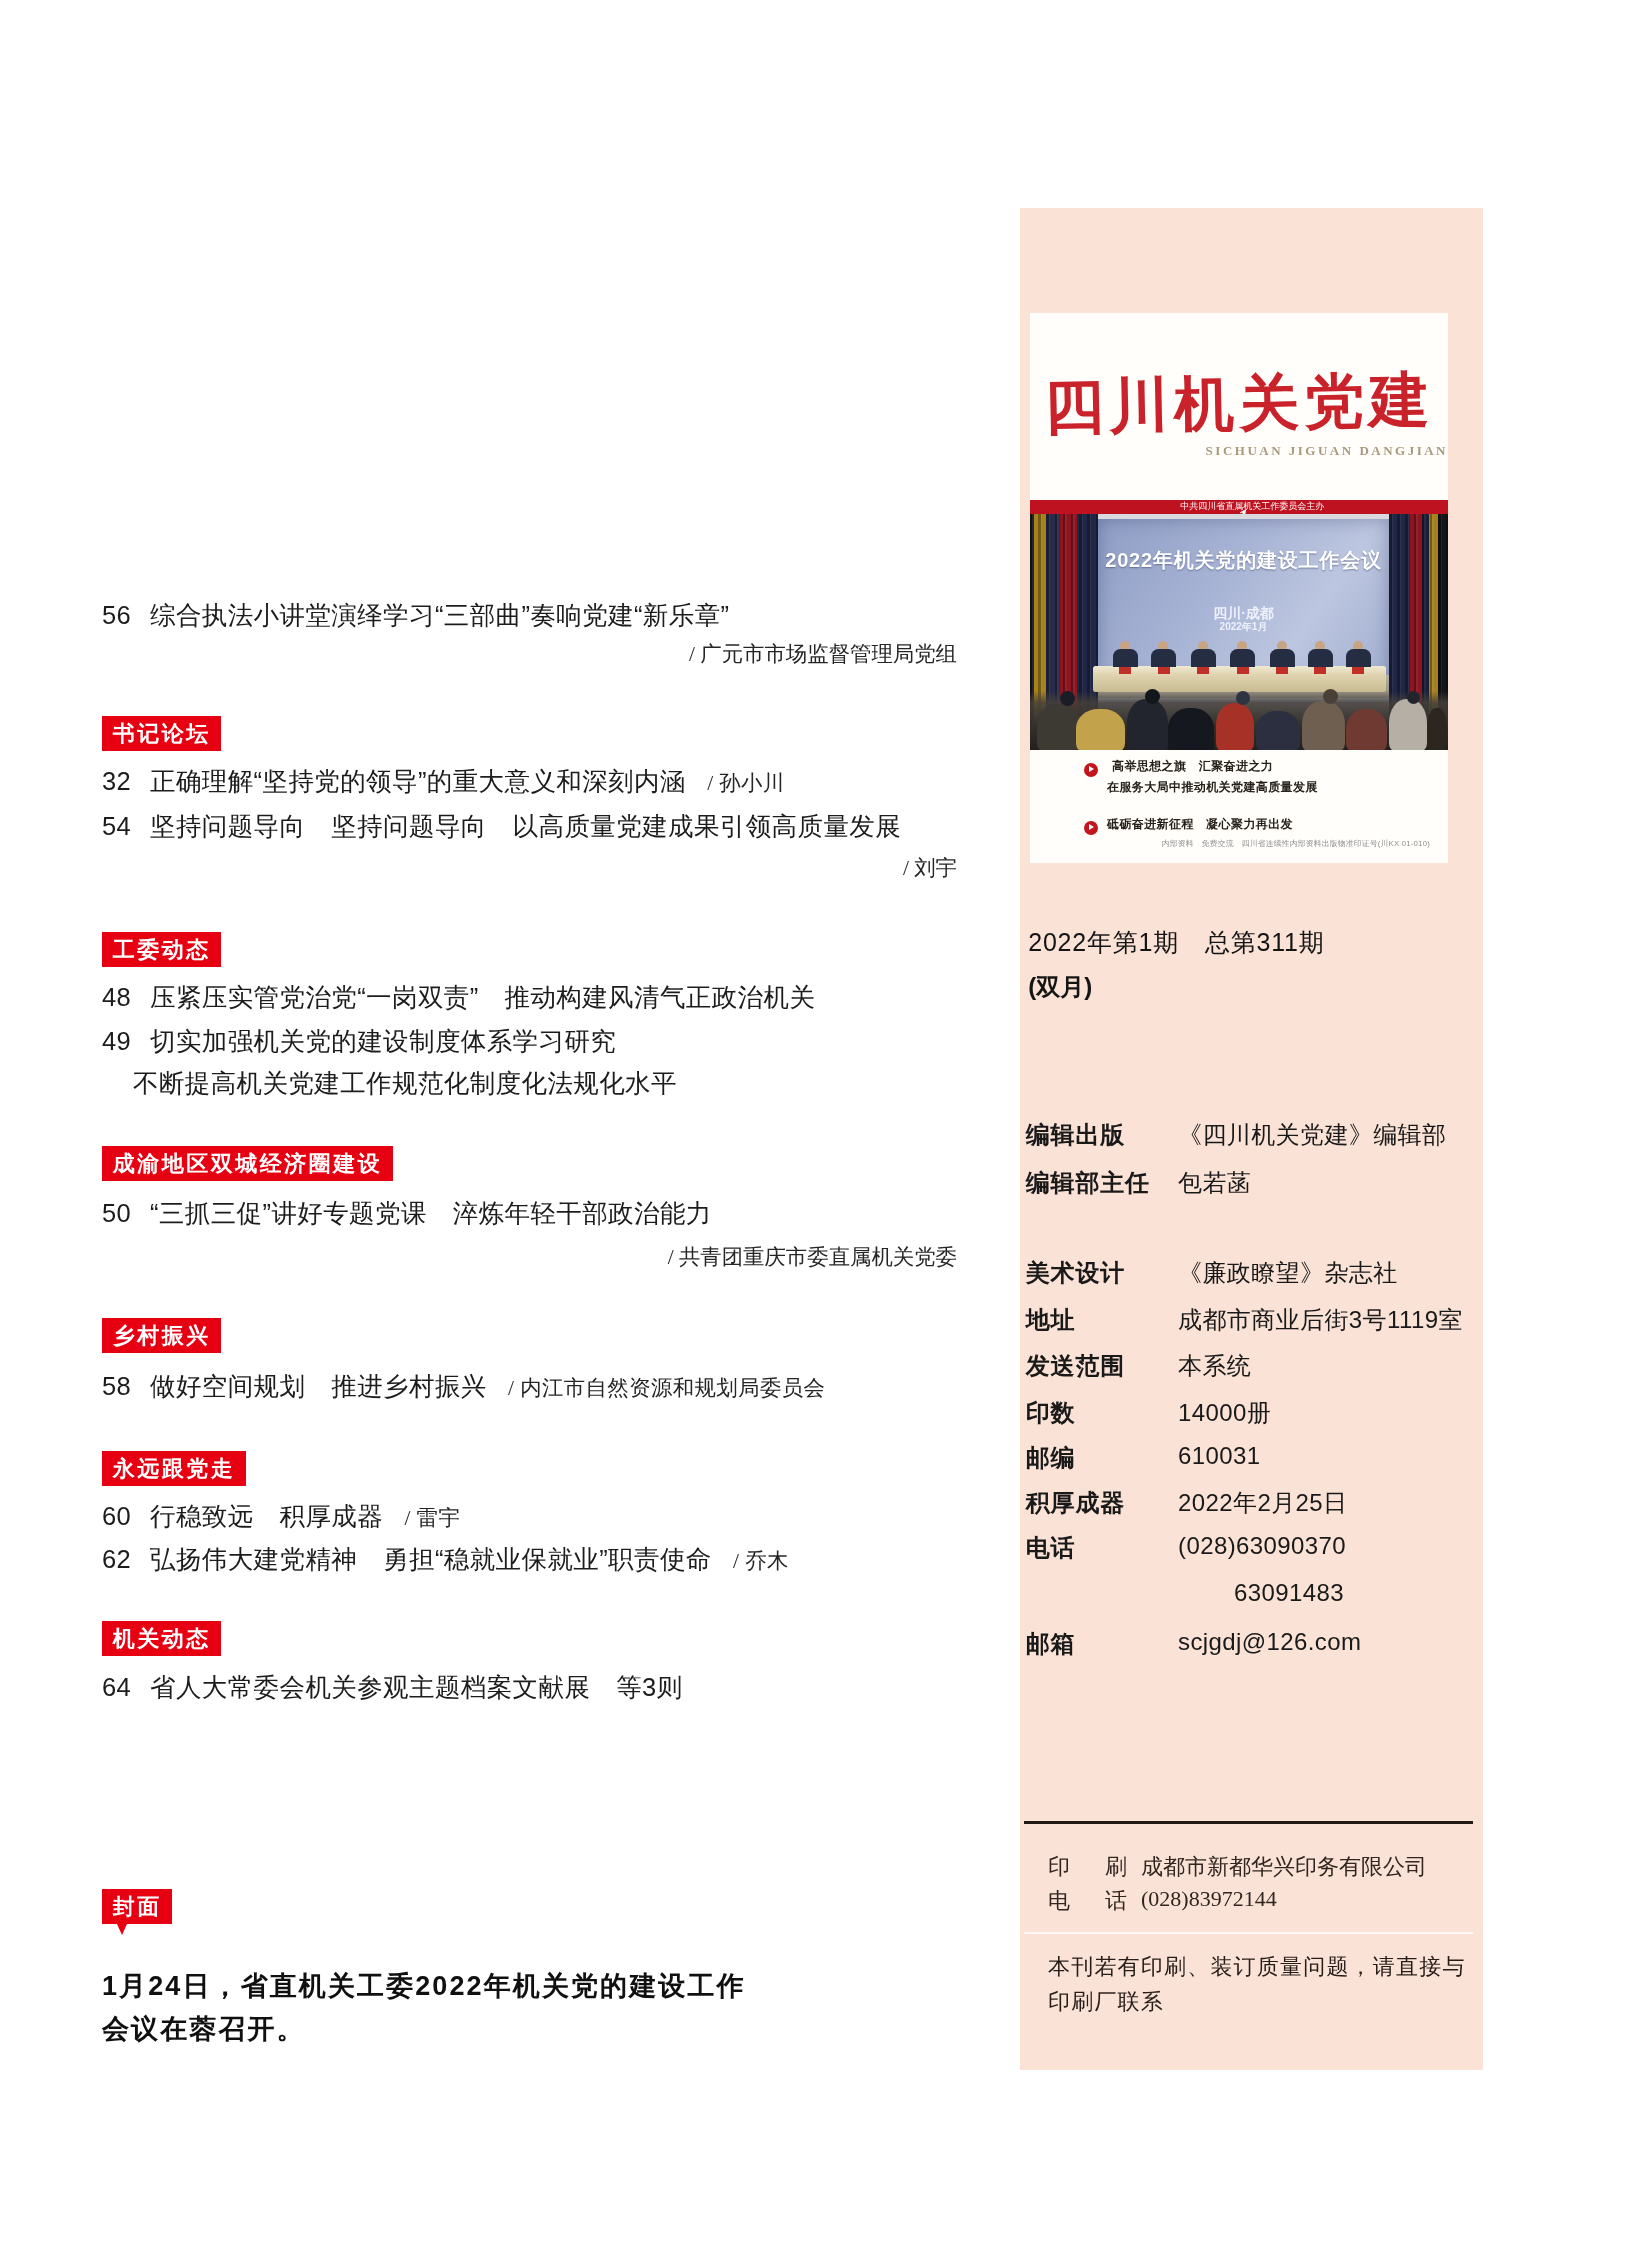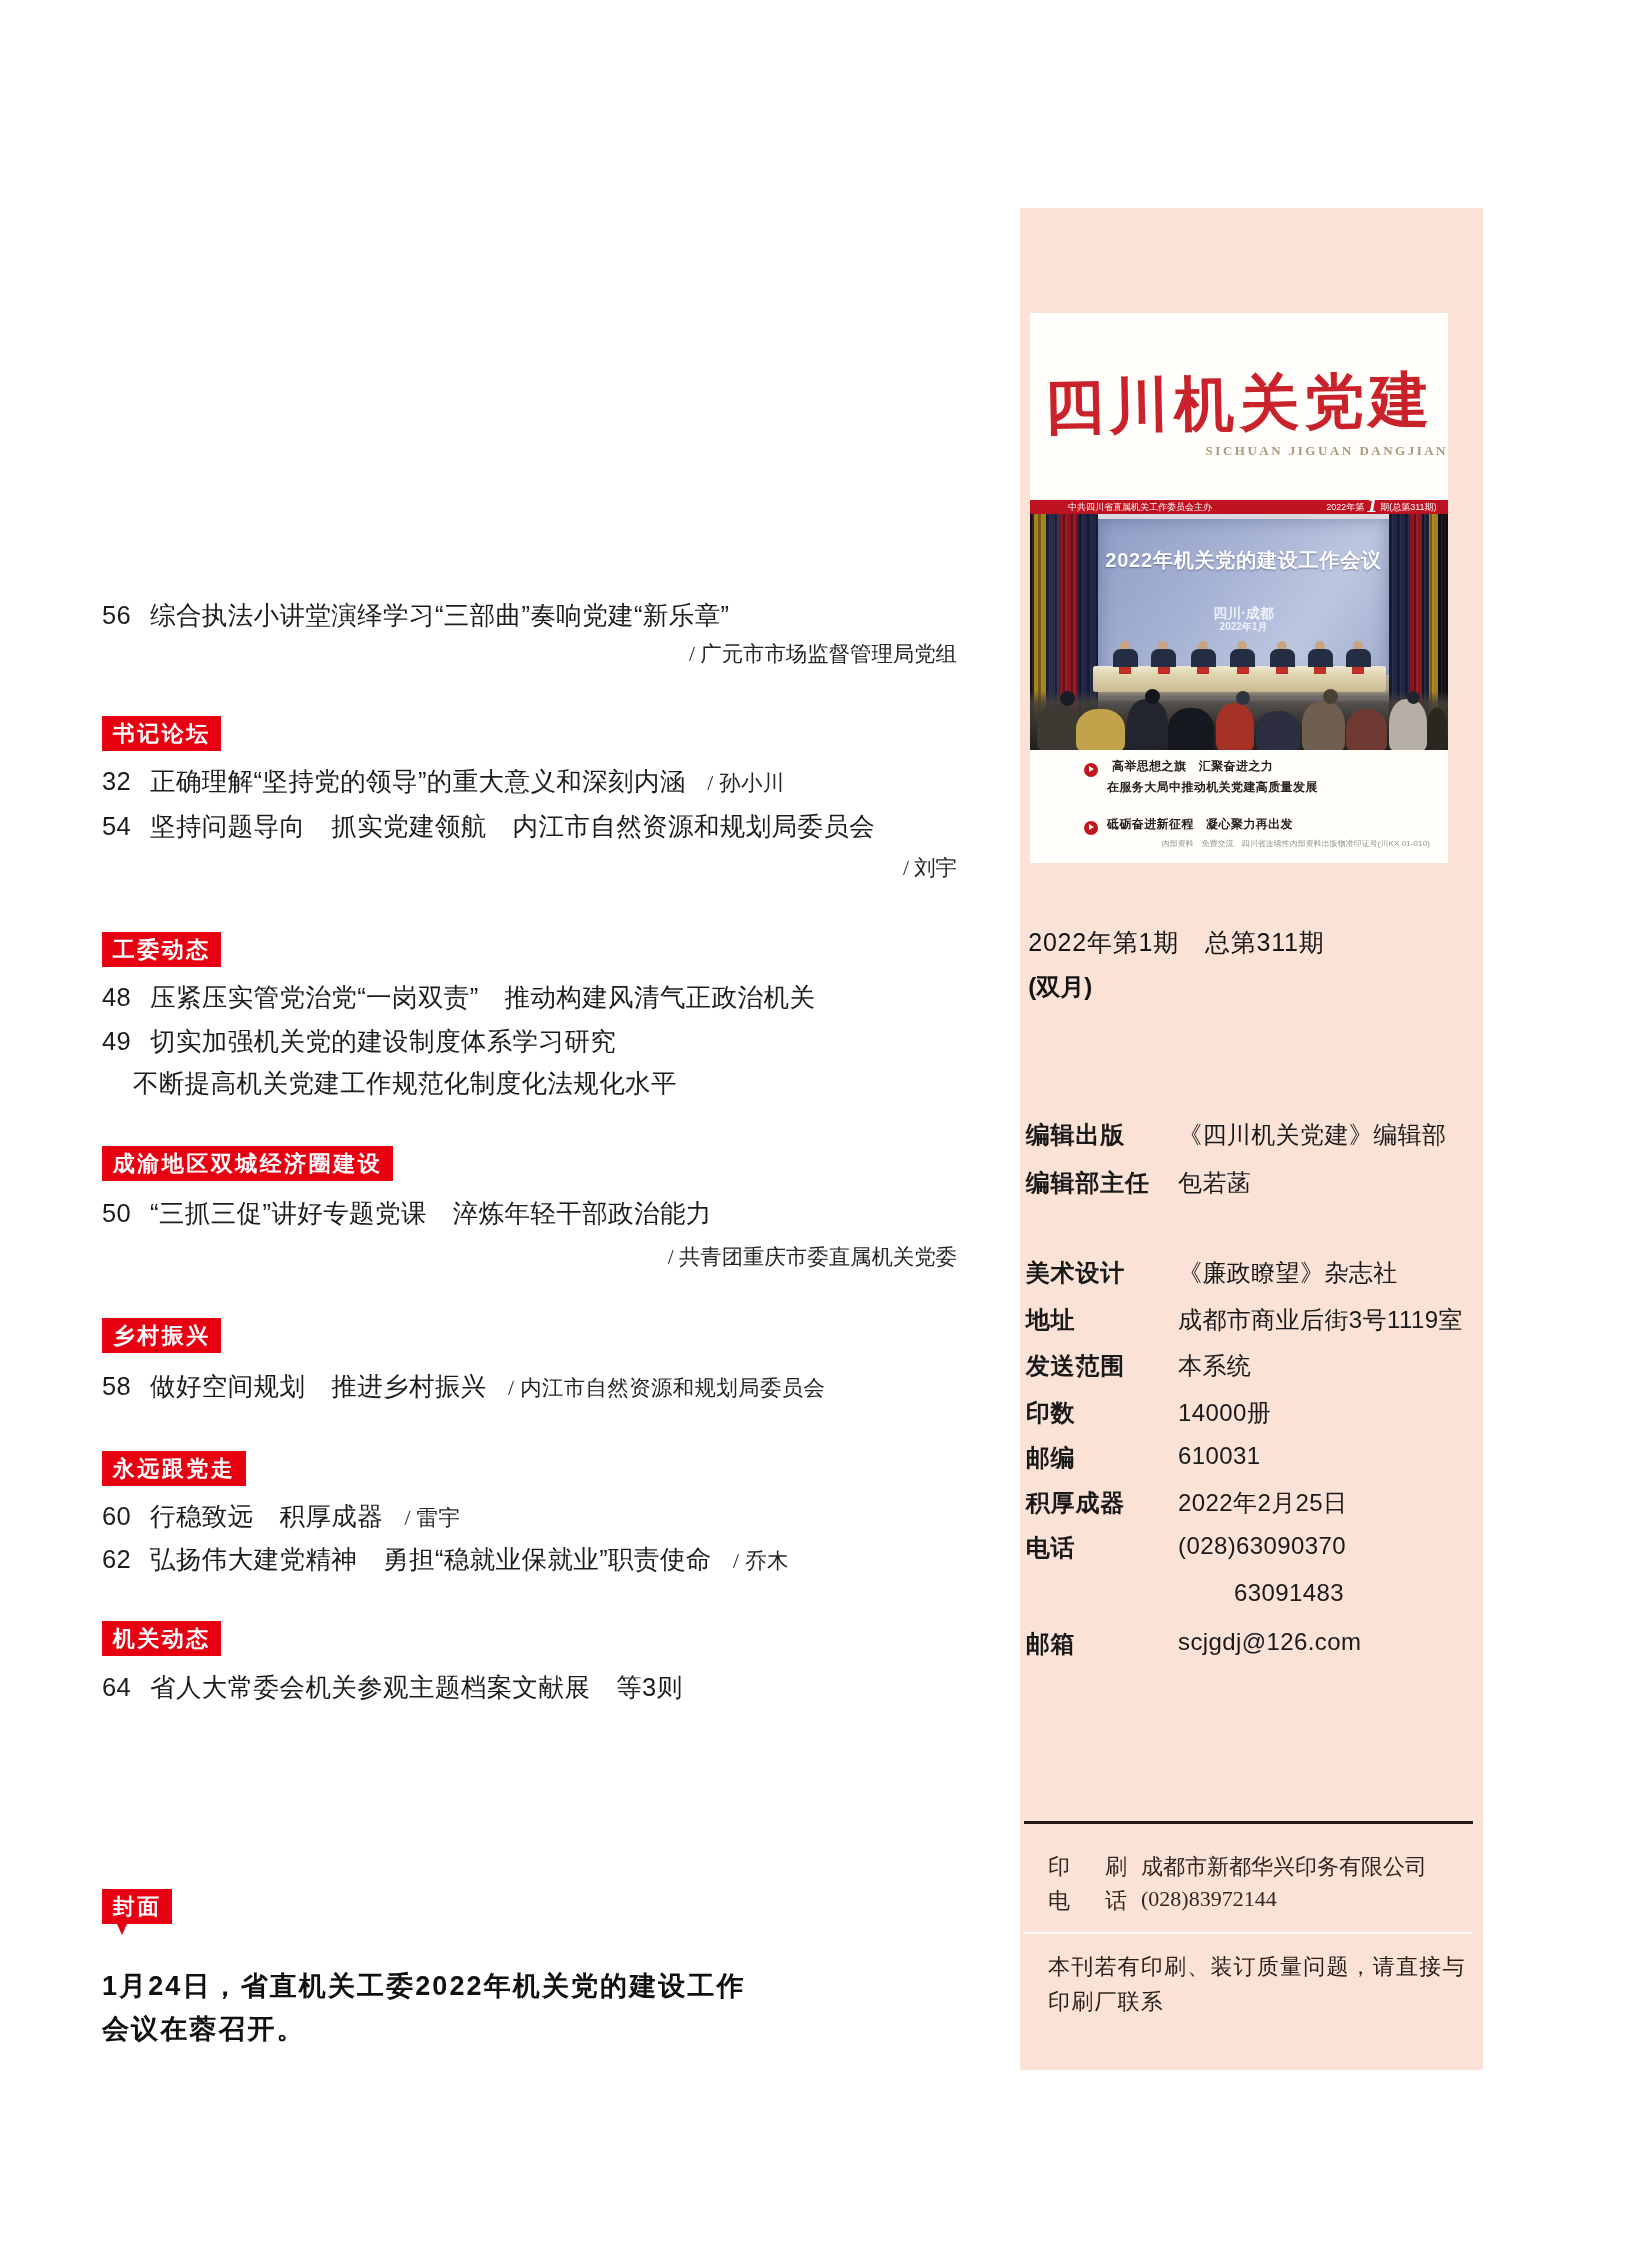--- a/index.html
+++ b/index.html
@@ -26,21 +26,21 @@
   .panel{position:absolute;left:1020px;top:208px;width:463px;height:1862px;background:#fae2d7;}
   .cover{position:absolute;left:10px;top:105px;width:418px;height:550px;background:#fffefb;}
   .mast-title{position:absolute;top:51px;left:0;right:0;text-align:center;font-size:60px;
               font-weight:bold;color:#c9222a;letter-spacing:5px;transform:rotate(-1.2deg);
               font-family:"Liberation Serif","DejaVu Serif",serif;white-space:nowrap;}
   .mast-sub{position:absolute;top:130px;left:0;right:0;text-align:right;font-size:13px;
             letter-spacing:2.5px;color:#ab997e;font-weight:bold;
             font-family:"Liberation Serif","DejaVu Serif",serif;white-space:nowrap;}
   .cover-bar{position:absolute;top:187px;left:0;width:100%;height:14px;background:#bf1220;
              display:flex;align-items:center;justify-content:space-between;box-sizing:border-box;
-             padding:0 11.5px 0 38px;color:#fff;font-size:9px;white-space:nowrap;}
+             padding:0 11.5px 0 38px;color:#fff;font-size:9px;white-space:nowrap;flex-direction:column;}
   .bar-right{display:flex;align-items:center;}
   .big-one{display:inline-block;font-family:"Liberation Serif","DejaVu Serif",serif;
            font-style:italic;font-weight:bold;font-size:22px;line-height:0;position:relative;
            top:-2.5px;margin:0 2.5px;}
   .photo{position:absolute;top:201px;left:0;width:418px;height:236px;overflow:hidden;
          background:linear-gradient(180deg,#d8dadf 0%,#c6c9d1 40%,#a8acb8 75%,#8f929e 100%);}
   .curtain{position:absolute;top:0;height:100%;}
   .curtain-l{left:0;width:68px;
      background:repeating-linear-gradient(90deg,rgba(0,0,0,.30) 0 2.5px,rgba(255,255,255,.06) 2.5px 4.1px,rgba(0,0,0,0) 4.1px 8.2px),
                 linear-gradient(90deg,#17191f 0 4.1px,#a5821e 4.1px 15.6px,#272c4a 15.6px 30.5px,#8e1520 30.5px 47px,#202645 47px 68px);}
@@ -100,21 +100,21 @@
     <div class="toc-row" style="top:598px">
       <span class="num">56</span><span>综合执法小讲堂演绎学习“三部曲”奏响党建“新乐章”</span>
     </div>
     <div class="author-line auth" style="top:639px">/ 广元市市场监督管理局党组</div>
 
     <div class="badge" style="top:716px">书记论坛</div>
     <div class="toc-row" style="top:764px">
       <span class="num">32</span><span>正确理解“坚持党的领导”的重大意义和深刻内涵</span><span class="auth inl">/ 孙小川</span>
     </div>
     <div class="toc-row" style="top:809px">
-      <span class="num">54</span><span>坚持问题导向　抓实党建领航　内江市自然资源和规划局委员会</span>
+      <span class="num">54</span><span>坚持问题导向　坚持问题导向　以高质量党建成果引领高质量发展</span>
     </div>
     <div class="author-line auth" style="top:853px">/ 刘宇</div>
 
     <div class="badge" style="top:932px">工委动态</div>
     <div class="toc-row" style="top:980px">
       <span class="num">48</span><span>压紧压实管党治党“一岗双责”　推动构建风清气正政治机关</span>
     </div>
     <div class="toc-row" style="top:1024px">
       <span class="num">49</span><span>切实加强机关党的建设制度体系学习研究</span>
     </div>

